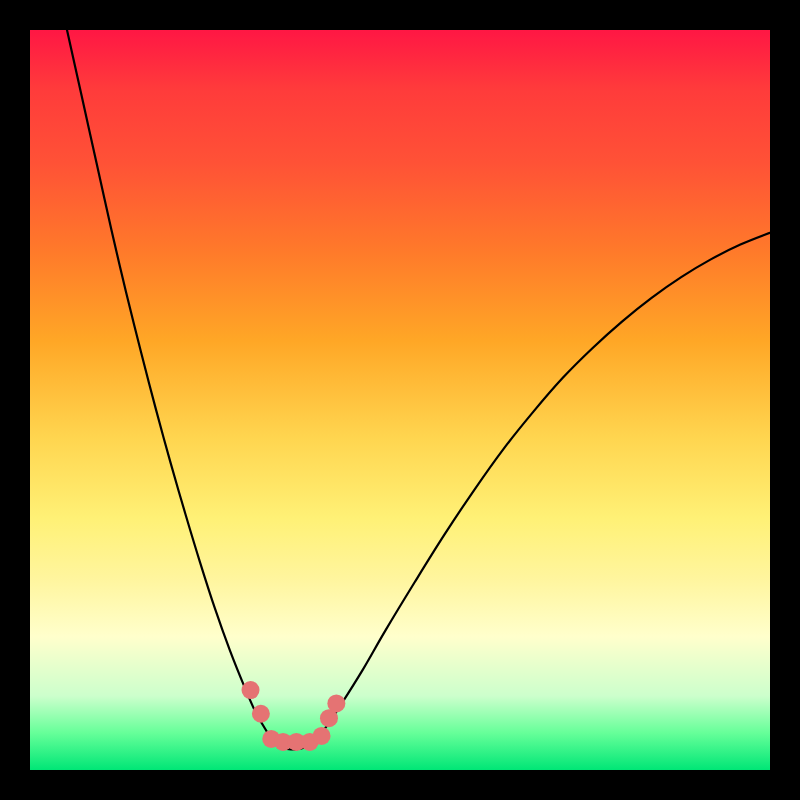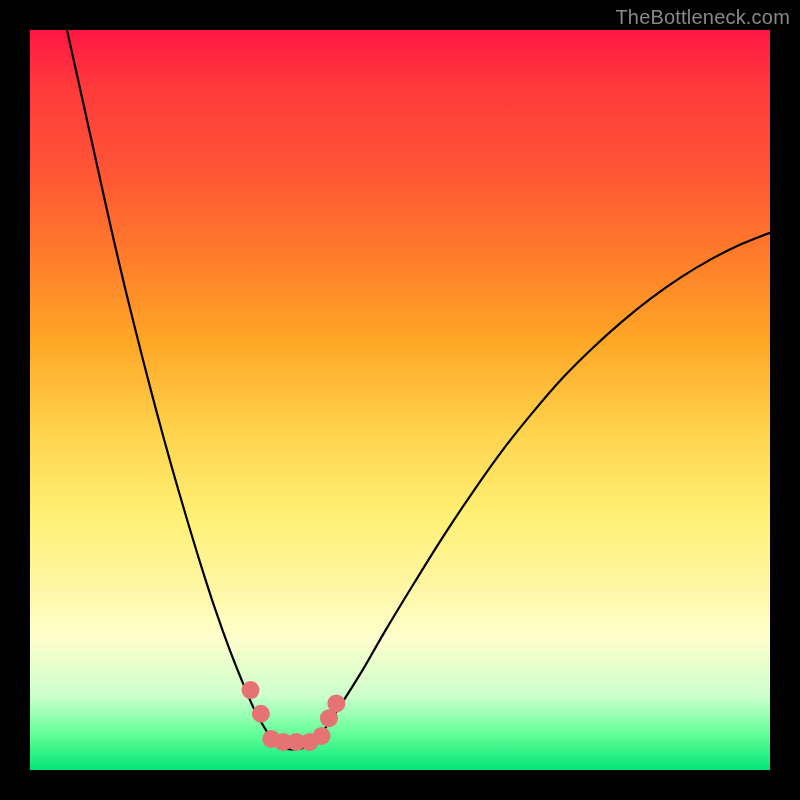--- a/index.html
+++ b/index.html
@@ -62,14 +62,13 @@
           <circle cx="241.24" cy="708.92" r="9" fill="#e57373"></circle>
           <circle cx="253.08" cy="711.88" r="9" fill="#e57373"></circle>
           <circle cx="266.40" cy="711.88" r="9" fill="#e57373"></circle>
           <circle cx="279.72" cy="711.88" r="9" fill="#e57373"></circle>
           <circle cx="291.56" cy="705.96" r="9" fill="#e57373"></circle>
           <circle cx="298.96" cy="688.20" r="9" fill="#e57373"></circle>
           <circle cx="306.36" cy="673.40" r="9" fill="#e57373"></circle>
         </g>
     </svg>
   </div>
-  <div class="watermark">TheBottleneck.com</div>
 </div>
 
 </body></html>

